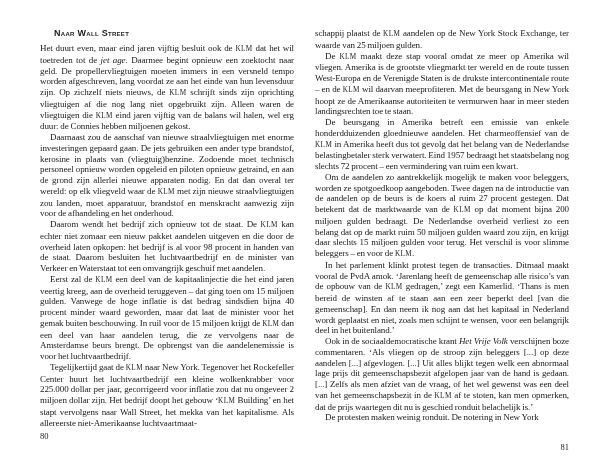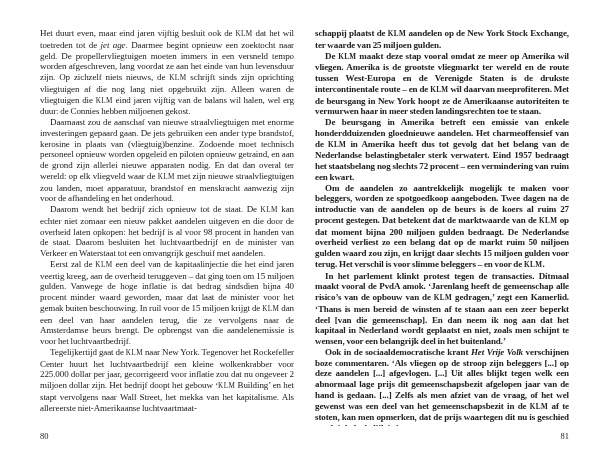--- a/index.html
+++ b/index.html
@@ -11,21 +11,21 @@
     overflow: hidden;
     font-family: "Liberation Serif", serif;
     color: #212121;
   }
   .page-column {
     position: absolute;
     top: 28px;
     width: 254px;
   }
   #left-page  { left: 40px; }
-  #right-page { left: 315px; font-weight: bold; }
+  #right-page { left: 315px; }
 
   .running-head {
     font-family: "Liberation Sans", sans-serif;
     font-weight: bold;
     font-variant: small-caps;
     font-size: 9px;
     letter-spacing: 0.3px;
     padding-left: 14px;
     height: 15px;
     line-height: 11px;
@@ -52,28 +52,29 @@
     letter-spacing: 0.4px;
   }
   .page-folio {
     position: absolute;
     top: 431px;
     font-size: 8.5px;
     line-height: 10px;
     color: #1b1b1b;
   }
   #folio-left  { left: 40px; width: 254px; text-align: left; font-family: Liberation Serif, serif; }
-  #folio-right { left: 315px; width: 254px; text-align: right; }
+  #folio-right { left: 315px; width: 254px; text-align: right; margin-top: 11px; }
 </style>
 </head>
 <body>
 
 <div id="canvas">
 
   <div id="left-page" class="page-column">
+    <div class="running-head">Naar Wall Street</div>
     <div id="left-body" class="page-body">
         <p>Het duurt even, maar eind jaren vijftig besluit ook de <span class="sc">KLM</span> dat het wil toetreden tot de <i>jet age</i>. Daarmee begint opnieuw een zoektocht naar geld. De propellervliegtuigen moeten immers in een versneld tempo worden afgeschreven, lang voordat ze aan het einde van hun levensduur zijn. Op zichzelf niets nieuws, de <span class="sc">KLM</span> schrijft sinds zijn oprichting vliegtuigen af die nog lang niet opgebruikt zijn. Alleen waren de vliegtuigen die <span class="sc">KLM</span> eind jaren vijftig van de balans wil halen, wel erg duur: de Connies hebben miljoenen gekost.</p>
         <p class="indent">Daarnaast zou de aanschaf van nieuwe straalvliegtuigen met enorme investeringen gepaard gaan. De jets gebruiken een ander type brandstof, kerosine in plaats van (vliegtuig)benzine. Zodoende moet technisch personeel opnieuw worden opgeleid en piloten opnieuw getraind, en aan de grond zijn allerlei nieuwe apparaten nodig. En dat dan overal ter wereld: op elk vliegveld waar de <span class="sc">KLM</span> met zijn nieuwe straalvliegtuigen zou landen, moet apparatuur, brandstof en menskracht aanwezig zijn voor de afhandeling en het onderhoud.</p>
         <p class="indent">Daarom wendt het bedrijf zich opnieuw tot de staat. De <span class="sc">KLM</span> kan echter niet zomaar een nieuw pakket aandelen uitgeven en die door de overheid laten opkopen: het bedrijf is al voor 98 procent in handen van de staat. Daarom besluiten het luchtvaartbedrijf en de minister van Verkeer en Waterstaat tot een omvangrijk geschuif met aandelen.</p>
         <p class="indent">Eerst zal de <span class="sc">KLM</span> een deel van de kapitaalinjectie die het eind jaren veertig kreeg, aan de overheid teruggeven – dat ging toen om 15 miljoen gulden. Vanwege de hoge inflatie is dat bedrag sindsdien bijna 40 procent minder waard geworden, maar dat laat de minister voor het gemak buiten beschouwing. In ruil voor de 15 miljoen krijgt de <span class="sc">KLM</span> dan een deel van haar aandelen terug, die ze vervolgens naar de Amsterdamse beurs brengt. De opbrengst van die aandelenemissie is voor het luchtvaartbedrijf.</p>
         <p class="indent">Tegelijkertijd gaat de <span class="sc">KLM</span> naar New York. Tegenover het Rockefeller Center huurt het luchtvaartbedrijf een kleine wolkenkrabber voor 225.000 dollar per jaar, gecorrigeerd voor inflatie zou dat nu ongeveer 2 miljoen dollar zijn. Het bedrijf doopt het gebouw ‘<span class="sc">KLM</span> Building’ en het stapt vervolgens naar Wall Street, het mekka van het kapitalisme. Als allereerste niet-Amerikaanse luchtvaartmaat-</p>
       </div>
   </div>
 
   <div id="right-page" class="page-column">

